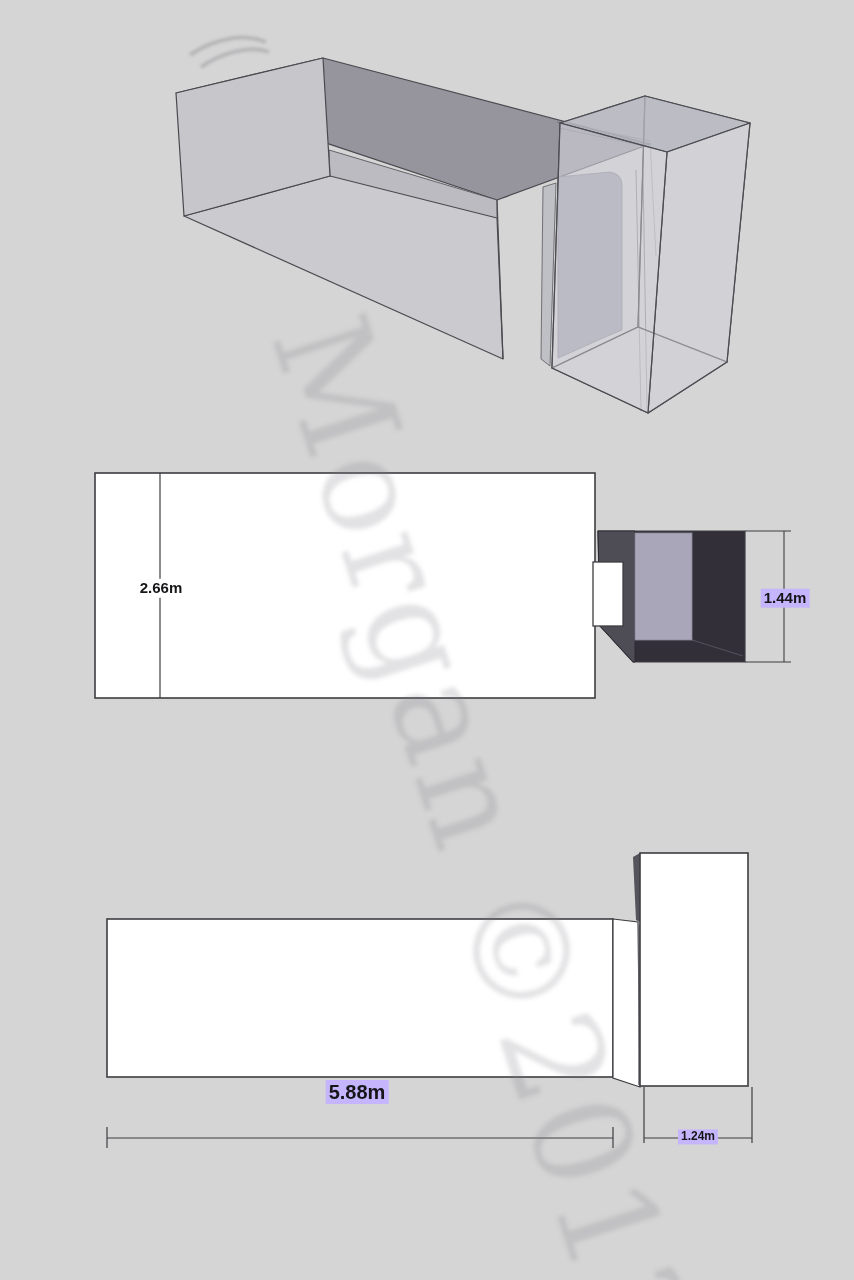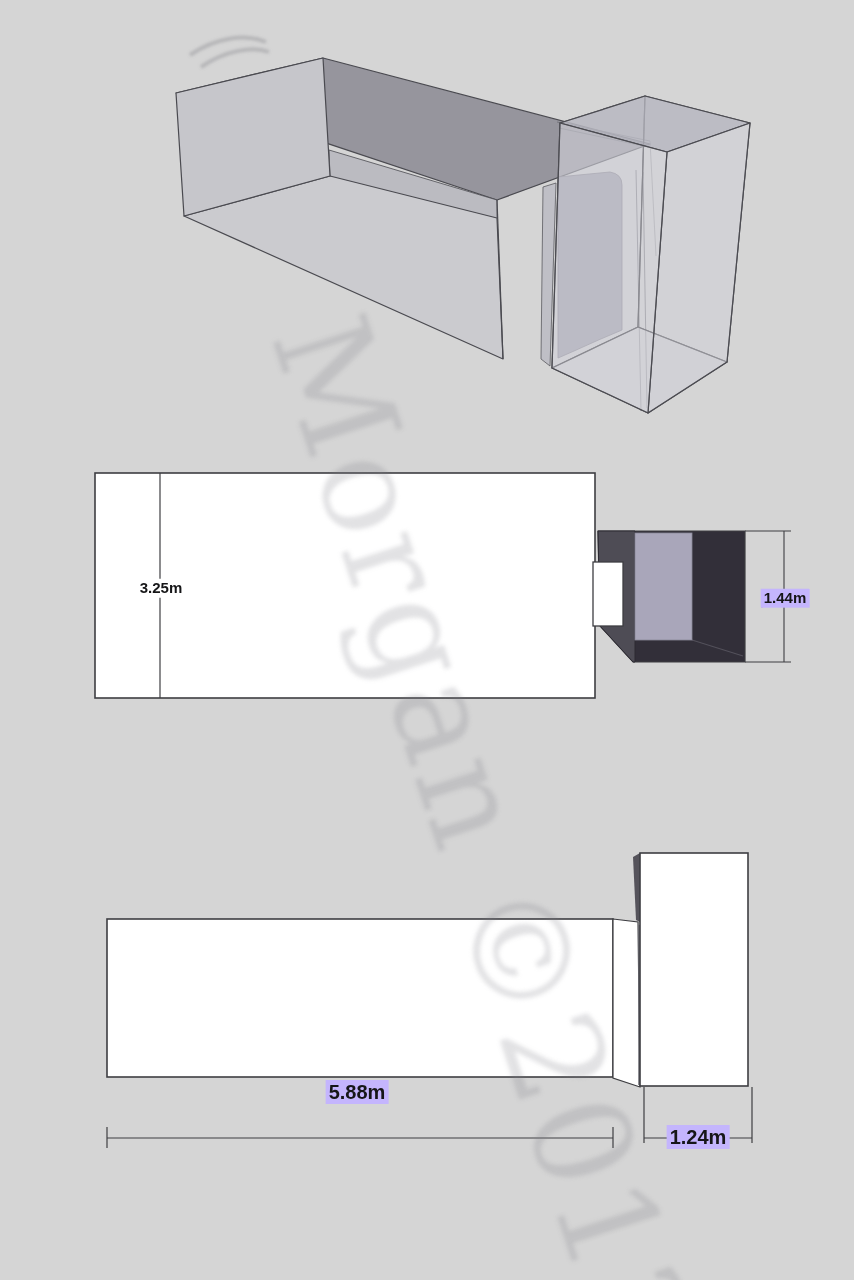--- a/index.html
+++ b/index.html
@@ -117,23 +117,23 @@
       </g>
 
       <g stroke-width="1.2">
         <line x1="644" y1="1138" x2="752" y2="1138"></line>
         <line x1="644" y1="1087" x2="644" y2="1143"></line>
         <line x1="752" y1="1087" x2="752" y2="1143"></line>
       </g>
     </g>
   </svg>
 
-  <div class="dim-label bg-white" style="left:161px;top:588px;">3.25m</div>
+  <div class="dim-label bg-white" style="left:161px;top:588px;">2.66m</div>
 
   <div class="dim-label bg-page" style="left:785px;top:598px;">1.44m</div>
 
   <div class="dim-label bg-page" style="left:357px;top:1092px;font-size:20px;">5.88m</div>
 
-  <div class="dim-label bg-page" style="left:698px;top:1137px;font-size:20px;">1.24m</div>
+  <div class="dim-label bg-page" style="left:698px;top:1137px;font-size:12px;">1.24m</div>
 
   <div class="watermark">Morgan ©2013</div>
 
 </div>
 
 </body></html>

